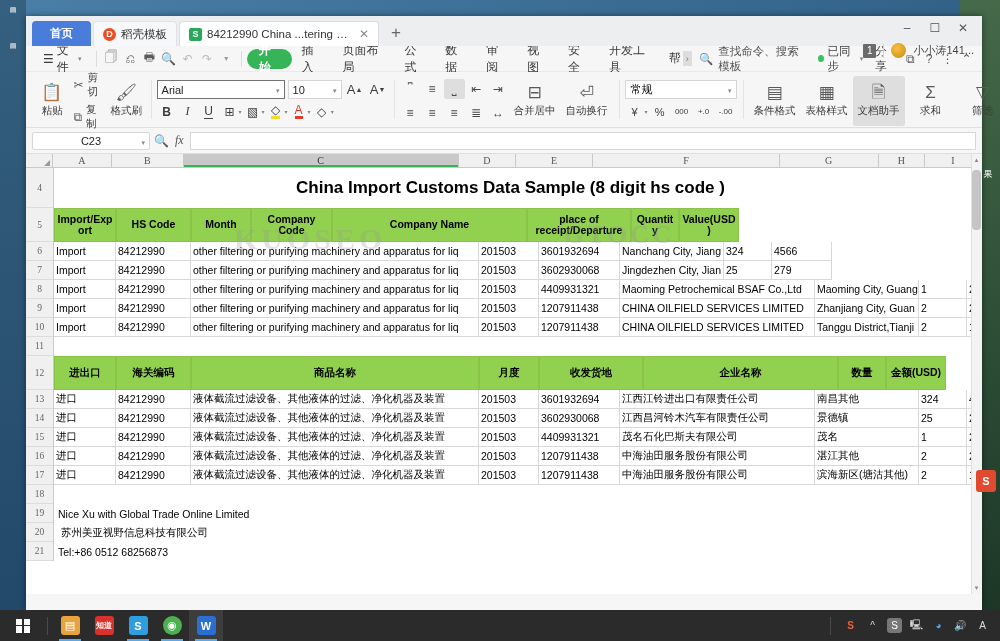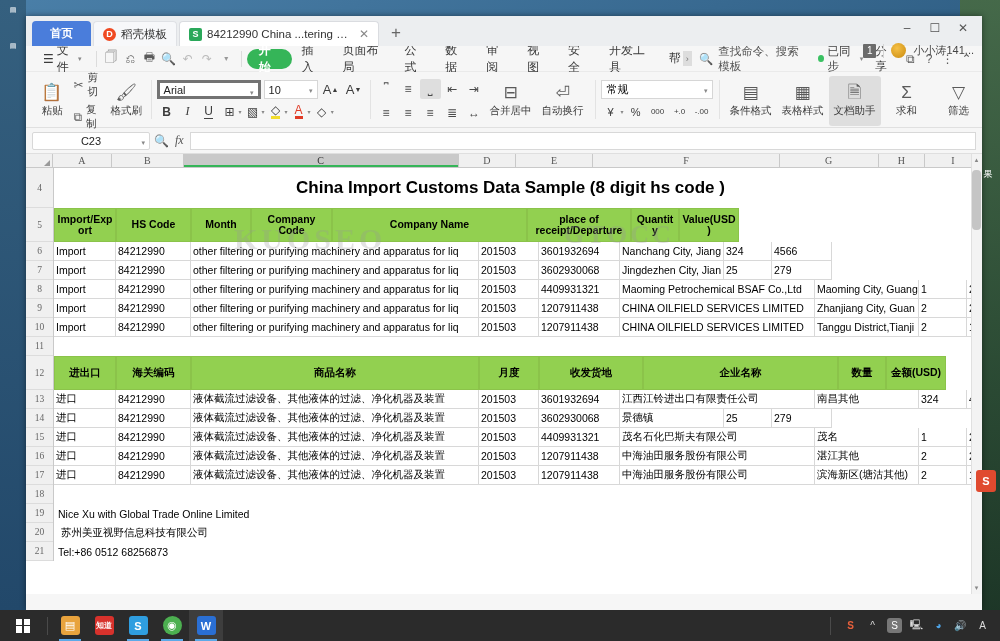--- a/index.html
+++ b/index.html
@@ -126,21 +126,21 @@
   }
   .bigbtn .gl { font-size: 17px; line-height: 18px; color:#5a5a5a;}
   .stackcol { display:flex; flex-direction:column; justify-content:center; gap:4px; height:50px;}
   .smbtn { display:flex; align-items:center; gap:4px; font-size:10.5px; color:#3c3c3c; padding: 0 3px; }
   .smbtn .gl { font-size: 12px; color:#5a5a5a; }
 
   .fontgrid { display:flex; flex-direction:column; gap:3px; justify-content:center; height:50px;}
   .fontrow1 { display:flex; align-items:center; gap:3px; }
   .fontrow2 { display:flex; align-items:center; gap:1px; }
   .fname {
-    width: 104px; height: 19px; border: 3px solid #737373; background:#fff;
+    width: 128px; height: 19px; border: 1px solid #737373; background:#fff;
     font-size: 11px; padding: 0 14px 0 4px; display:flex; align-items:center;
     position: relative; color:#222;
   }
   .fsize {
     width: 54px; height: 19px; border: 1px solid #d6d6d6; background:#fff;
     font-size: 11px; padding: 0 14px 0 4px; display:flex; align-items:center;
     position: relative; color:#222;
   }
   .caret { position:absolute; right:4px; top:6px; font-size:7px; color:#888;}
   .fbtn { width:20px;height:19px;display:flex;align-items:center;justify-content:center;
@@ -652,20 +652,21 @@
             <div class="cell" style="width:104px">南昌其他</div>
             <div class="cell" style="width:48px">324</div>
             <div class="cell" style="width:60px">4566</div>
           </div>
           <div class="srow">
             <div class="cell" style="width:62px">进口</div>
             <div class="cell" style="width:75px">84212990</div>
             <div class="cell" style="width:288px">液体截流过滤设备、其他液体的过滤、净化机器及装置</div>
             <div class="cell" style="width:60px">201503</div>
             <div class="cell" style="width:81px">3602930068</div>
+            <div class="cell" style="width:195px">江西昌河铃木汽车有限责任公司</div>
             <div class="cell" style="width:104px">景德镇</div>
             <div class="cell" style="width:48px">25</div>
             <div class="cell" style="width:60px">279</div>
           </div>
           <div class="srow">
             <div class="cell" style="width:62px">进口</div>
             <div class="cell" style="width:75px">84212990</div>
             <div class="cell" style="width:288px">液体截流过滤设备、其他液体的过滤、净化机器及装置</div>
             <div class="cell" style="width:60px">201503</div>
             <div class="cell" style="width:81px">4409931321</div>

